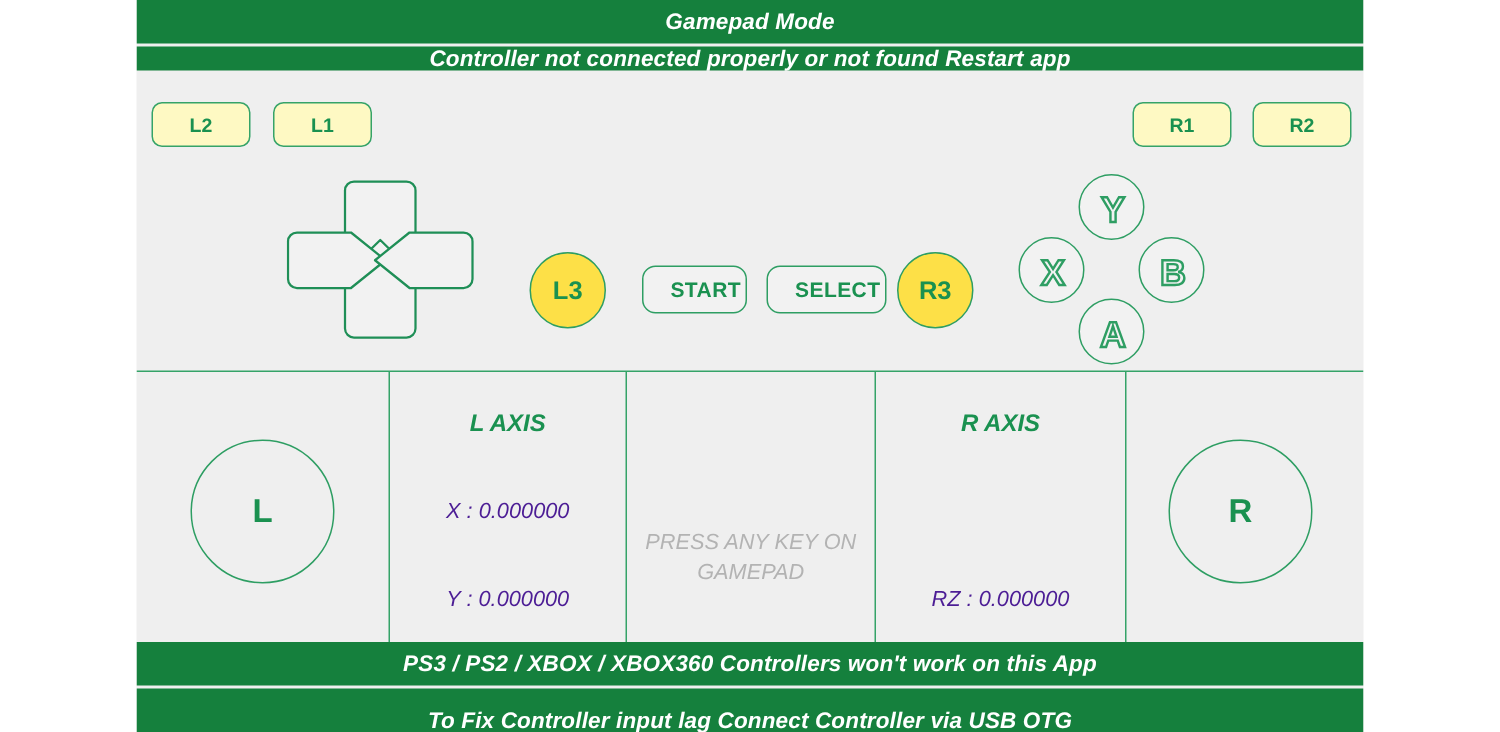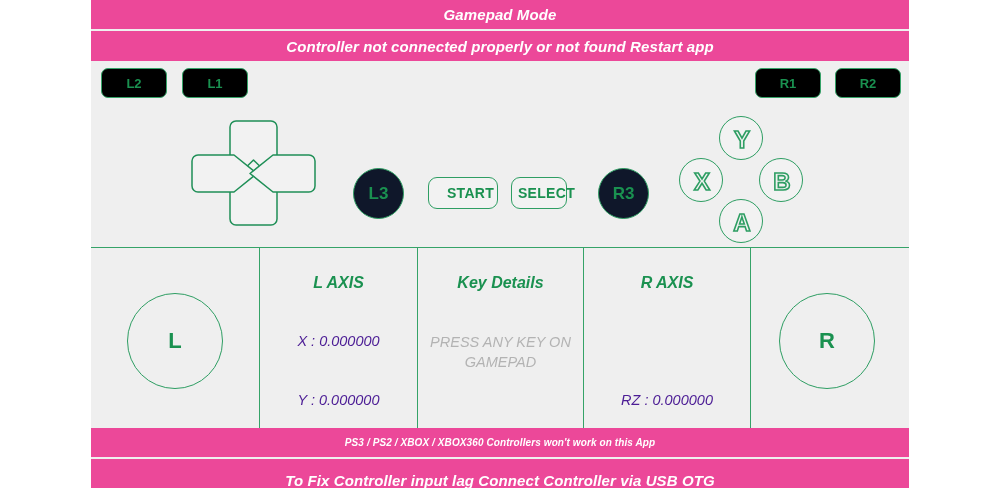--- a/index.html
+++ b/index.html
@@ -22,44 +22,44 @@
     height: 488px;
     background: #efefef;
     overflow: hidden;
   }
 
   
   .bar {
     position: absolute;
     left: 0;
     width: 818px;
-    background: #ec4899;
+    background: #15803d;
     color: #ffffff;
     display: flex;
     align-items: center;
     justify-content: center;
     font-style: italic;
     font-weight: bold;
     letter-spacing: 0.1px;
     text-align: center;
     box-sizing: border-box;
   }
   #bar-title      { top: 0px;   height: 29px; font-size: 15px; }
-  #bar-status     { top: 31px;  height: 30px; font-size: 15px; }
-  #bar-footer-1   { top: 428px; height: 29px; font-size: 10px; }
+  #bar-status     { top: 31px;  height: 16px; font-size: 15px; }
+  #bar-footer-1   { top: 428px; height: 29px; font-size: 15px; }
   #bar-footer-2   { top: 459px; height: 42px; font-size: 15px; }
 
   
   .shoulder {
     position: absolute;
     height: 30px;
     width: 66px;
     border: 1.4px solid #35a368;
     border-radius: 7px;
-    background: #000000;
+    background: #fef9c3;
     color: #1a9150;
     font-size: 13px;
     font-weight: bold;
     display: flex;
     align-items: center;
     justify-content: center;
     box-sizing: border-box;
   }
   #btn-l2 { left: 10px;  top: 68px; }
   #btn-l1 { left: 91px;  top: 68px; }
@@ -74,21 +74,21 @@
     width: 125px;
     height: 120px;
   }
   #dpad svg { display: block; }
 
   
   .circ-btn {
     position: absolute;
     border: 1.6px solid #2e9e63;
     border-radius: 50%;
-    background: #0f172a;
+    background: #fde047;
     color: #1a9150;
     font-weight: bold;
     display: flex;
     align-items: center;
     justify-content: center;
     box-sizing: border-box;
   }
   #btn-l3 {
     left: 262px; top: 168px; width: 51px; height: 51px; font-size: 17px;
   }
@@ -105,21 +105,21 @@
     font-size: 14px;
     font-weight: bold;
     display: flex;
     align-items: center;
     justify-content: center;
     box-sizing: border-box;
     letter-spacing: 0.3px;
     padding-left: 15px;
   }
   #btn-start  { left: 337px; top: 177px; width: 70px; }
-  #btn-select { left: 420px; top: 177px; width: 56px; }
+  #btn-select { left: 420px; top: 177px; width: 80px; }
 
   
   .face-btn {
     position: absolute;
     width: 44px;
     height: 44px;
     border: 1.6px solid #2e9e63;
     border-radius: 50%;
     background: #f2f2f2;
     box-sizing: border-box;
@@ -200,21 +200,21 @@
     text-align: center;
     color: #4c1d95;
     font-size: 14.5px;
     font-style: italic;
   }
   .val-row-1 { top: 85px; }
   .val-row-2 { top: 144px; }
 
   #key-hint {
     position: absolute;
-    top: 84px;
+    top: 104px;
     left: 0;
     width: 100%;
     text-align: center;
     color: #b3b3b3;
     font-size: 14.5px;
     font-style: italic;
     line-height: 20px;
   }
 </style>
 </head>
@@ -286,21 +286,20 @@
   <div class="stick" id="stick-l">L</div>
   <div class="stick" id="stick-r">R</div>
 
   <div class="panel-col" id="col-laxis">
     <div class="col-head">L AXIS</div>
     <div class="col-val val-row-1">X : 0.000000</div>
     <div class="col-val val-row-2">Y : 0.000000</div>
   </div>
 
   <div class="panel-col" id="col-key">
-    <div class="col-head">Key Details</div>
     <div id="key-hint">PRESS ANY KEY ON GAMEPAD</div>
   </div>
 
   <div class="panel-col" id="col-raxis">
     <div class="col-head">R AXIS</div>
     <div class="col-val val-row-2">RZ : 0.000000</div>
   </div>
 
   <div class="bar" id="bar-footer-1">PS3 / PS2 / XBOX / XBOX360 Controllers won't work on this App</div>
   <div class="bar" id="bar-footer-2">To Fix Controller input lag Connect Controller via USB OTG</div>

